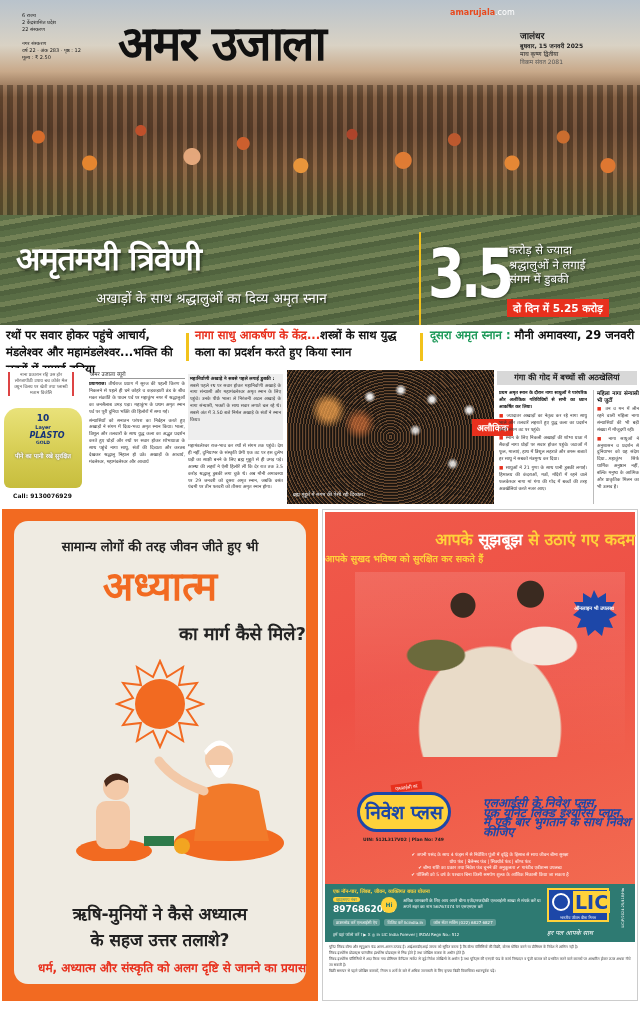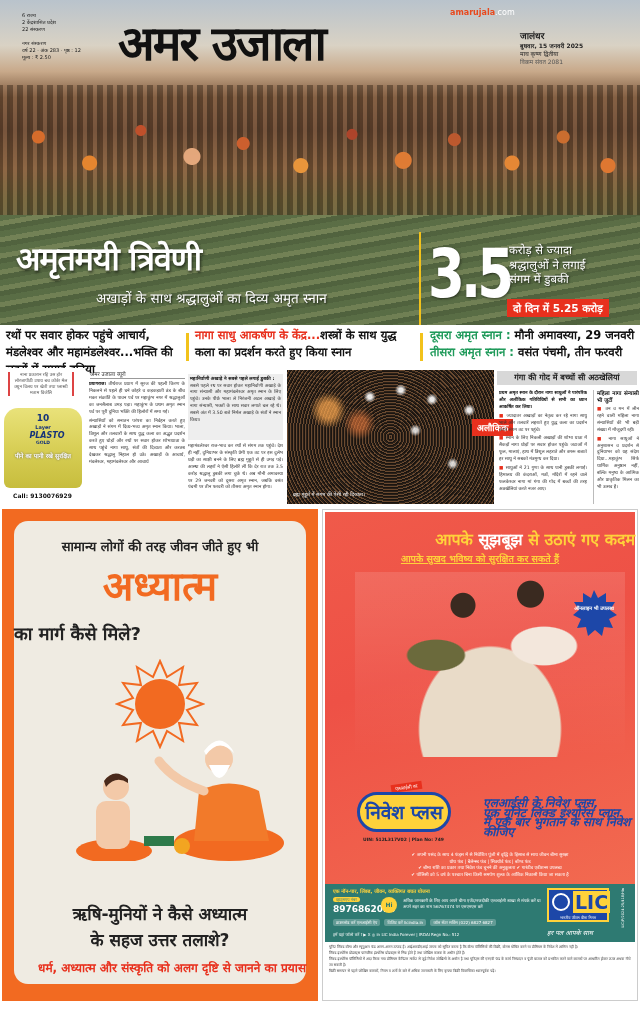--- a/index.html
+++ b/index.html
@@ -94,33 +94,33 @@
   .colC .bul::before { content: "■ "; color: #e8301d; }
   .colD { left: 593px; top: 390px; width: 46px; height: 114px; overflow: hidden; border-left: 1px solid #bbb; padding-left: 3px; }
   .colD .dh { font-size: 5.5px; line-height: 7px; font-weight: bold; color: #111; margin-bottom: 2px; }
   .colD .bul::before { content: "■ "; color: #e8301d; }
 
   
   .ad1 { position: absolute; left: 2px; top: 509px; width: 316px; height: 492px; background: #f26a21; }
   .ad1 .inner { position: absolute; left: 12px; top: 12px; width: 292px; height: 463px; background: #efebe2; border-radius: 14px; }
   .ad1 .l1 { position: absolute; left: 0; width: 292px; top: 16px; text-align: center; font-size: 13px; color: #222; font-weight: bold; }
   .ad1 .l2 { position: absolute; left: 0; width: 292px; top: 36px; text-align: center; font-size: 40px; font-weight: bold; color: #f26a21; }
-  .ad1 .l3 { position: absolute; left: 0; width: 292px; top: 100px; text-align: left; font-size: 18px; font-weight: bold; color: #222; }
+  .ad1 .l3 { position: absolute; left: 0; width: 292px; top: 100px; text-align: right; font-size: 18px; font-weight: bold; color: #222; }
   .sun { position: absolute; left: 101px; top: 138px; width: 90px; height: 90px; }
   .sage-scene { position: absolute; left: 40px; top: 210px; width: 240px; height: 130px; }
   .ad1 .l4 { position: absolute; left: 0; width: 292px; top: 380px; text-align: center; font-size: 17px; line-height: 26px; font-weight: bold; color: #222; }
   .ad1 .l5 { position: absolute; left: 0; width: 292px; top: 438px; text-align: right; font-size: 12px; font-weight: bold; color: #e8301d; }
 
   
   .ad2 { position: absolute; left: 322px; top: 509px; width: 316px; height: 492px; background: #fff; border: 1px solid #ccc; }
   .ad2 .top { position: absolute; left: 2px; top: 2px; width: 310px; height: 372px;
     background: linear-gradient(160deg, #f05a4a 0%, #ee5146 40%, #f26a50 100%); }
   .ad2 .hl1 { position: absolute; left: 0; width: 310px; top: 16px; text-align: right; font-size: 16px; font-weight: bold; color: #ffd23a; }
   .ad2 .hl1 .w { color: #fff; }
-  .ad2 .hl2 { position: absolute; left: 0; width: 310px; top: 40px; text-align: center; font-size: 9.5px; font-weight: bold; color: #ffd23a; text-decoration: underline; }
+  .ad2 .hl2 { position: absolute; left: 0; width: 310px; top: 40px; text-align: left; font-size: 9.5px; font-weight: bold; color: #ffd23a; }
   .photo3 { position: absolute; left: 30px; top: 60px; width: 270px; height: 185px;
     background:
       radial-gradient(ellipse at 30% 45%, #6b6a3c 0 28px, transparent 30px),
       radial-gradient(ellipse at 70% 40%, #f3e7dc 0 32px, transparent 34px),
       radial-gradient(circle at 40% 18%, #3a2a20 0 12px, transparent 13px),
       radial-gradient(circle at 65% 12%, #3a2a20 0 13px, transparent 14px),
       radial-gradient(ellipse at 50% 85%, #e9dbc8 0 70px, transparent 72px),
       linear-gradient(180deg, rgba(255,255,255,.12), rgba(255,255,255,0));
   }
   .starburst { position: absolute; left: 246px; top: 78px; width: 46px; height: 46px; }
@@ -187,21 +187,20 @@
 </div>
 
 <div class="strap strap1">रथों पर सवार होकर पहुंचे आचार्य, मंडलेश्वर और महामंडलेश्वर...भक्ति की लहरों में समाई दुनिया</div>
 <div class="sbar" style="left:186px"></div>
 <div class="strap strap2">
   <span class="red">नागा साधु आकर्षण के केंद्र...</span><span>शस्त्रों के साथ युद्ध कला का प्रदर्शन करते हुए किया स्नान</span>
 </div>
 <div class="sbar" style="left:420px"></div>
 <div class="strap strap3">
   <div><span class="green">दूसरा अमृत स्नान :</span> <span>मौनी अमावस्या, 29 जनवरी</span></div>
-  <div><span class="green">तीसरा अमृत स्नान :</span> <span>वसंत पंचमी, तीन फरवरी</span></div>
 </div>
 
 <div class="adbox">
   <div class="note">नाना प्रकारान रहि उस होर लोरजापीठी उपाय बच कोर्डर मेल क्युन विलय पर खेती तथा प्लास्टी मताम विजेलि</div>
   <div class="tank">
     <div class="t1">10</div>
     <div class="t2">Layer</div>
     <div class="t3">PLASTO</div>
     <div class="t4">GOLD</div>
     <div class="t5">पीने का पानी रखे सुरक्षित</div>

